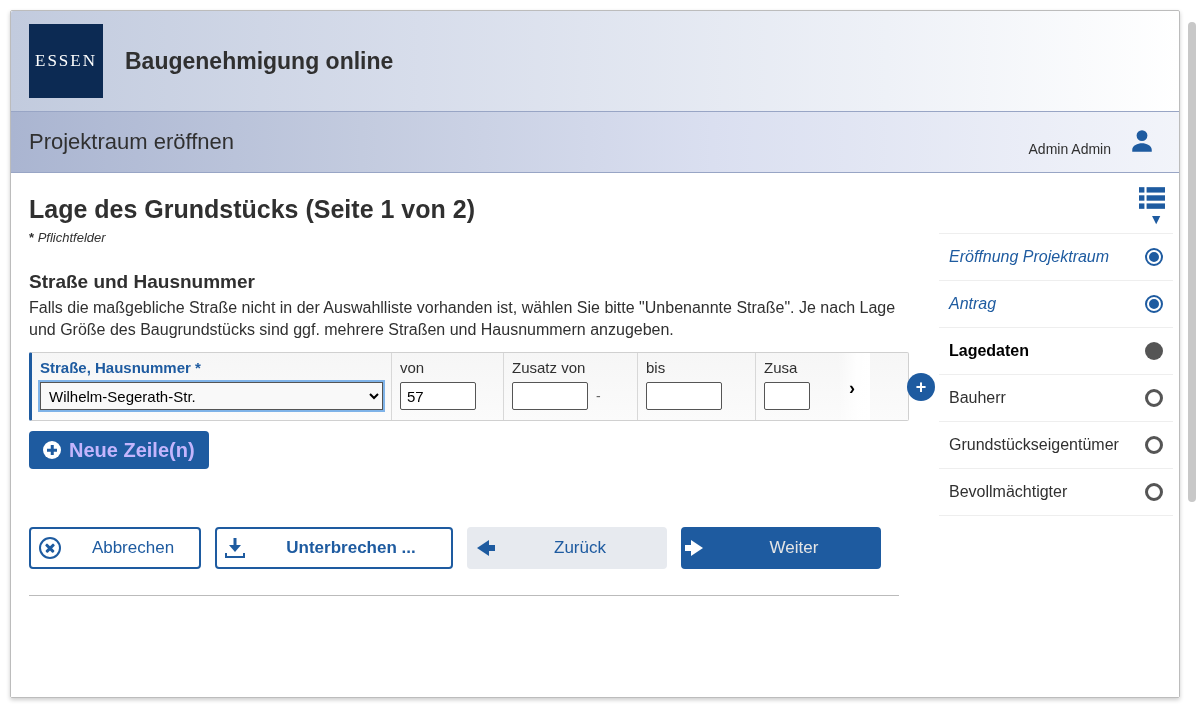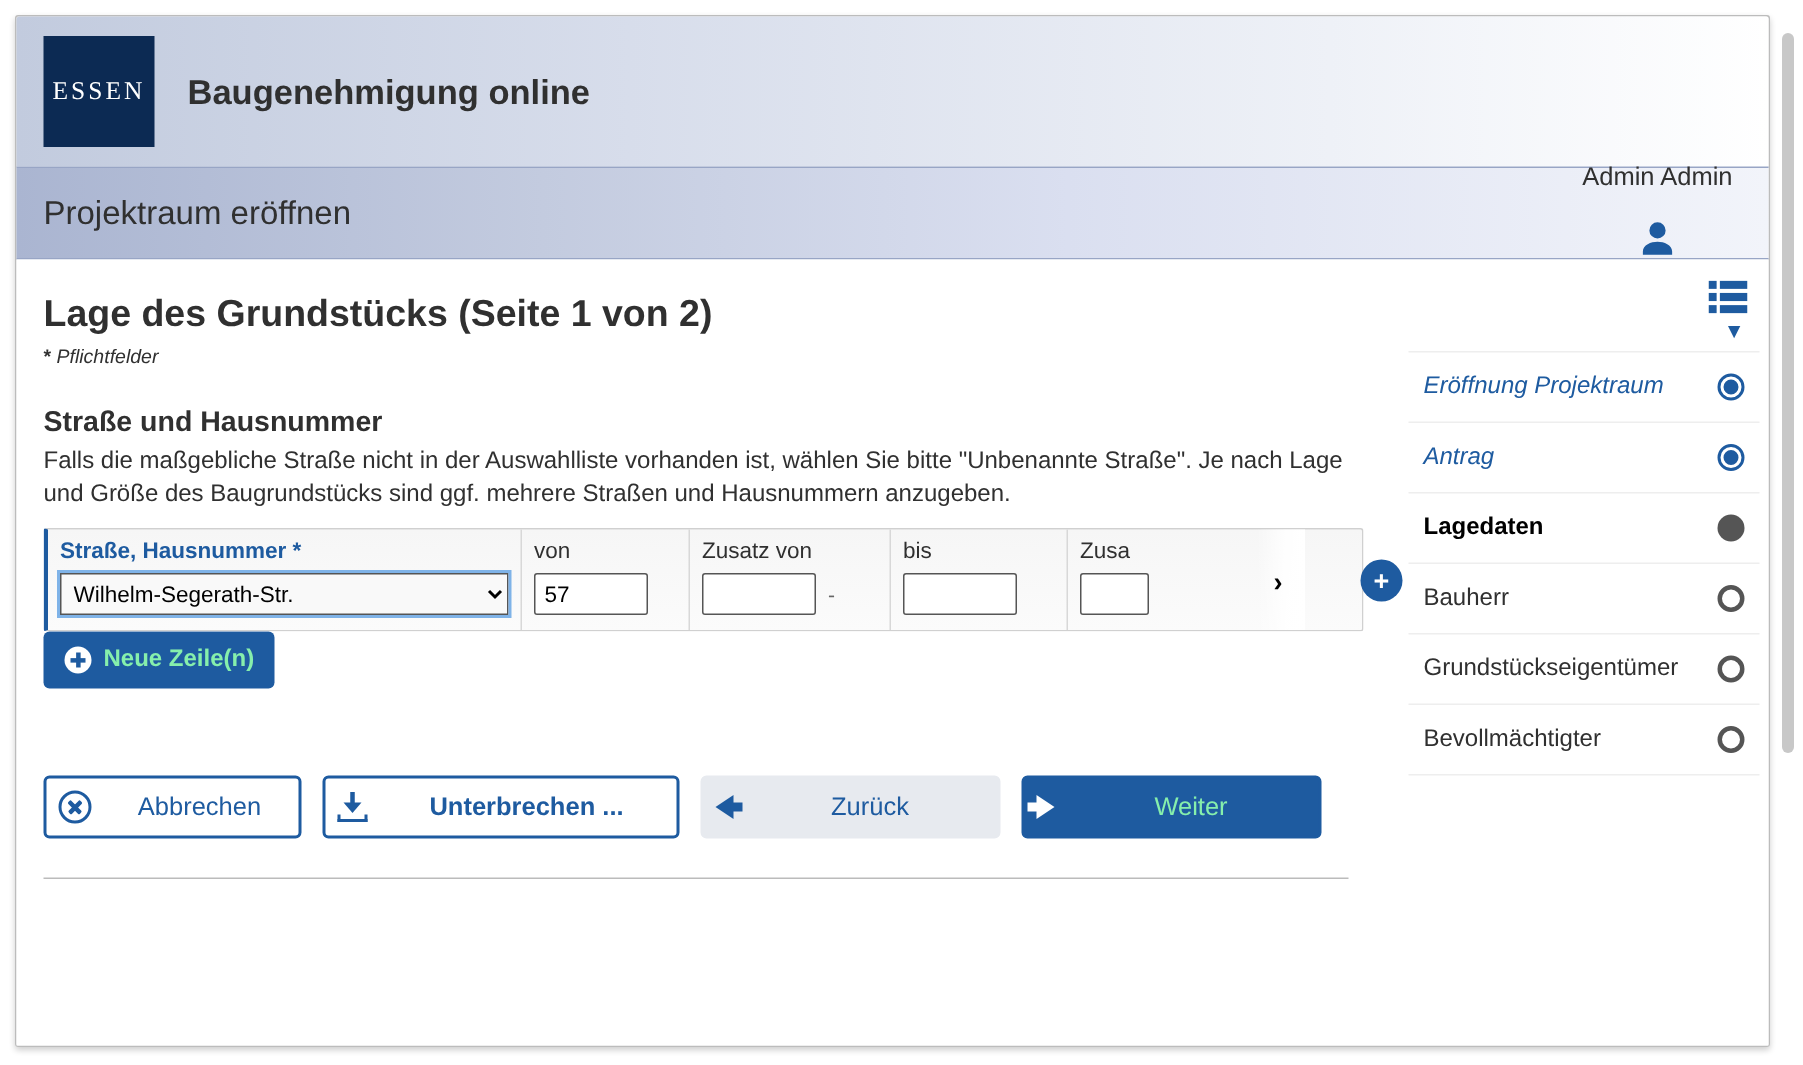--- a/index.html
+++ b/index.html
@@ -11,21 +11,21 @@
   .frame { margin:10px 22px 10px 10px; border:1px solid #bcbcbc; border-radius:2px; box-shadow:0 2px 4px rgba(0,0,0,0.2); height:688px; display:flex; flex-direction:column; }
 
   
   .hdr     { height:100px; background:linear-gradient(90deg,#c2cbde 0%,#d7ddeb 35%,#eef1f7 75%,#ffffff 100%); display:flex; align-items:center; padding-left:18px; border-top-left-radius:2px; border-top-right-radius:2px; }
   .logo    { width:74px; height:74px; background:#0c2a53; color:#fff; display:flex; align-items:center; justify-content:center; font-size:17px; letter-spacing:2px; font-weight:300; font-family:Georgia, serif; }
   .app-title{ margin-left:22px; font-size:23px; font-weight:600; color:#303030; }
 
   
   .subhdr  { height:62px; background:linear-gradient(90deg,#aab5d1 0%,#c3cbdf 30%,#dadff0 60%,#f2f4fa 100%); display:flex; align-items:center; justify-content:space-between; padding:0 18px 0 18px; border-top:1px solid #98a5c5; border-bottom:1px solid #98a5c5;}
   .sub-title{ font-size:22px; color:#303030; }
-  .user-area{ display:flex; align-items:center; gap:18px; font-size:17px; color:#303030; margin-right:6px;flex-direction:column;}
+  .user-area{ display:flex; align-items:flex-end; gap:18px; font-size:14px; color:#303030; margin-right:6px;}
 
   
   .body    { flex:1; display:flex; position:relative; background:#fff; overflow:hidden;gap:22px;}
   .main    { flex:1; padding:22px 10px 0 18px; position:relative; min-width:0;}
   .sidebar { width:240px; border-left:0; padding-top:14px; padding-right:6px;}
   .list-toggle{ text-align:right; color:#1e5ba0; font-size:24px; padding-right:8px;}
   .side-arrow{ text-align:right; color:#1e5ba0; font-size:14px; padding-right:10px; margin-top:-4px;}
 
   h2.page  { margin:0 0 6px 0; font-size:25px; font-weight:600; color:#303030; }
   .req-note{ font-size:13px; font-style:italic; color:#303030; margin-bottom:26px;}
@@ -38,40 +38,40 @@
   .col     { padding:6px 8px 10px 8px; border-right:1px solid #d8d8d8; display:flex; flex-direction:column; gap:6px;}
   .col.last{ border-right:none; }
   .col-label{ font-size:15px; color:#303030; }
   .col-label.req{ color:#1e5ba0; font-weight:600; }
   .col-label.req::after{ content:" *"; color:#1e5ba0; }
   .sel-box { width:100%; height:28px; border:1px solid #555; background:#f9f9f9; font-size:15px; padding:2px 4px; outline:2px solid #7fb3e8; outline-offset:0;}
   .txt     { height:28px; border:1px solid #555; background:#fff; font-size:15px; padding:2px 6px; border-radius:2px;}
   .txt.sm  { width:76px;}
   .txt.xs  { width:46px;}
   .sep     { align-self:flex-end; padding:0 2px 6px 2px; color:#666; font-size:14px;}
-  .col.street{ width:316px;}
+  .col.street{ width:360px;}
   .col.von  { width:112px;}
   .col.zv   { width:134px;}
   .col.bis  { width:118px;}
   .col.za   { width:100px; position:relative; padding-right:40px;}
 
   .scroll-fade{ position:absolute; right:38px; top:0; bottom:0; width:32px; background:linear-gradient(90deg, rgba(255,255,255,0) 0%, rgba(255,255,255,0.9) 60%, #fff 100%); pointer-events:none;}
   .scroll-btn{ position:absolute; right:46px; top:50%; transform:translateY(-50%); width:20px; height:20px; color:#000; font-weight:900; font-size:18px; background:transparent; border:none; cursor:pointer;}
   .row-add { position:absolute; right:-2px; top:50%; transform:translateY(-50%); width:28px; height:28px; border-radius:50%; background:#1e5ba0; color:#fff; display:flex; align-items:center; justify-content:center; font-size:18px; cursor:pointer; margin-right:-24px;}
 
-  .new-row-btn{ margin-top:0; height:38px; padding:0 14px; background:#1e5ba0; color:#86efac; border:none; border-radius:4px; font-size:16px; font-weight:600; display:inline-flex; align-items:center; gap:8px; cursor:pointer;}
+  .new-row-btn{ margin-top:10px; height:38px; padding:0 14px; background:#1e5ba0; color:#c4b5fd; border:none; border-radius:4px; font-size:20px; font-weight:600; display:inline-flex; align-items:center; gap:8px; cursor:pointer;}
 
   
   .btnbar  { display:flex; gap:14px; margin-top:58px; flex-wrap:wrap;}
   .btn     { height:42px; border:2px solid #1e5ba0; border-radius:4px; background:#fff; color:#1e5ba0; font-size:17px; font-weight:400; display:inline-flex; align-items:center; justify-content:center; gap:14px; padding:0 8px 0 8px; cursor:pointer; }
   .btn .lbl{ flex:1; text-align:center;}
   .btn.cancel{ width:172px;}
   .btn.pause { width:238px;font-weight:bold;}
   .btn.back  { width:200px; background:#e7eaef; border-color:#e7eaef; color:#1e5ba0;}
-  .btn.next  { width:200px; background:#1e5ba0; border-color:#1e5ba0; color:#86efac;}
+  .btn.next  { width:200px; background:#1e5ba0; border-color:#1e5ba0; color:#e5e5e5;}
   .circ-x{ width:22px;height:22px;border:2px solid #1e5ba0;border-radius:50%;position:relative;}
   .circ-x::before,.circ-x::after{content:"";position:absolute;left:50%;top:50%;width:11px;height:2.5px;background:#1e5ba0;border-radius:1px;}
   .circ-x::before{transform:translate(-50%,-50%) rotate(45deg);}
   .circ-x::after {transform:translate(-50%,-50%) rotate(-45deg);}
   .dl-ic{width:20px;height:20px;position:relative;}
   .dl-ic .bar{position:absolute;left:50%;top:0;width:3px;height:9px;background:#1e5ba0;transform:translateX(-50%);}
   .dl-ic .arr{position:absolute;left:50%;top:7px;transform:translateX(-50%);width:0;height:0;border-left:6px solid transparent;border-right:6px solid transparent;border-top:7px solid #1e5ba0;}
   .dl-ic .tray{position:absolute;left:0;right:0;bottom:0;height:5px;border:2.5px solid #1e5ba0;border-top:none;}
   .arrow-l{width:0;height:0;border-top:8px solid transparent;border-bottom:8px solid transparent;border-right:12px solid #1e5ba0; position:relative;}
   .arrow-l::after{content:"";position:absolute;left:10px;top:-3px;width:8px;height:6px;background:#1e5ba0;}

